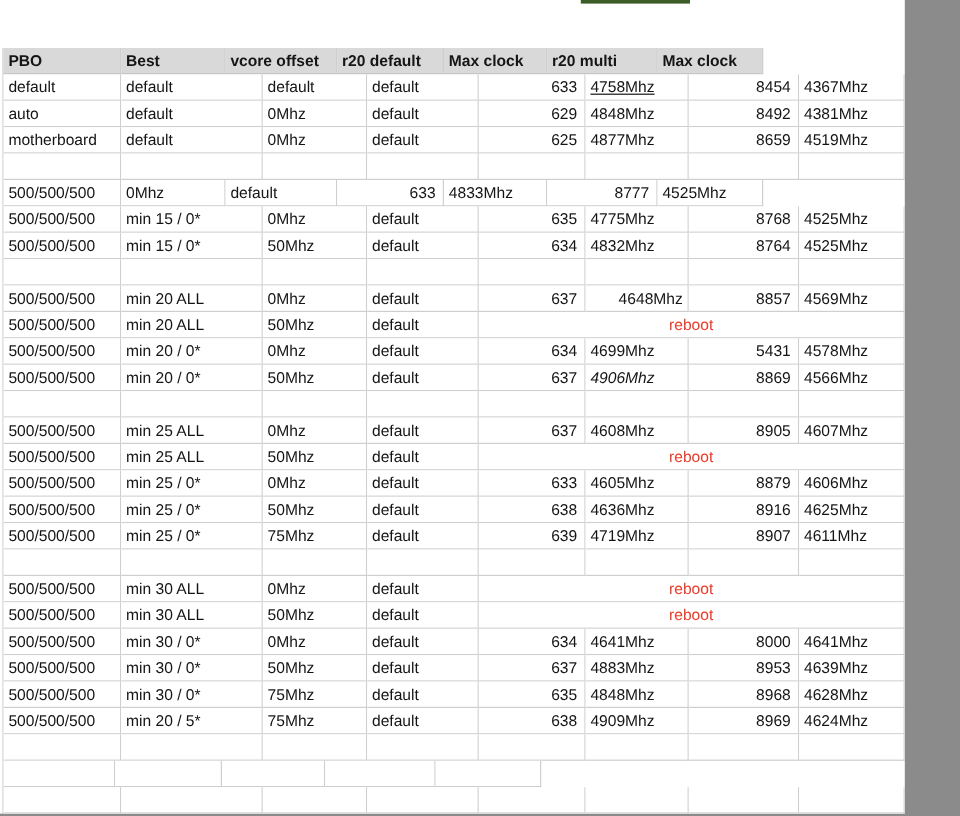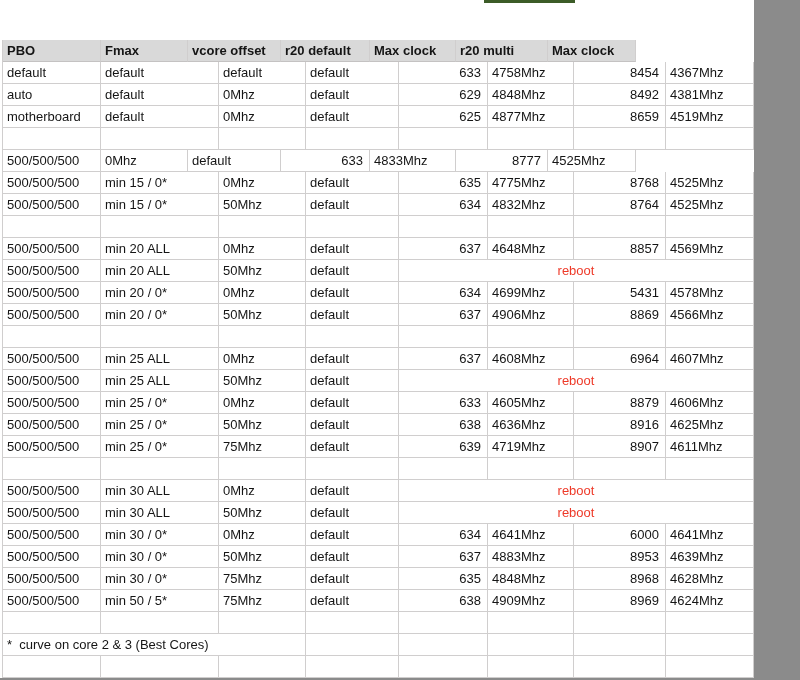--- a/index.html
+++ b/index.html
@@ -60,34 +60,34 @@
   }
 </style>
 </head>
 <body>
 
 <div class="sheet">
   <div class="sheet-tab"></div>
   <div class="grid">
       <div class="row header">
         <div class="cell" style="width: 98px;">PBO</div>
-        <div class="cell" style="width: 87px;">Fmax</div>
+        <div class="cell" style="width: 87px;">Best</div>
         <div class="cell" style="width: 93px;">vcore offset</div>
         <div class="cell" style="width: 89px;">r20 default</div>
         <div class="cell" style="width: 86px;">Max clock</div>
         <div class="cell" style="width: 92px;">r20 multi</div>
         <div class="cell" style="width: 88px;">Max clock</div>
       </div>
       <div class="row">
         <div class="cell" style="width: 98px;">default</div>
         <div class="cell" style="width: 118px;">default</div>
         <div class="cell" style="width: 87px;">default</div>
         <div class="cell" style="width: 93px;">default</div>
         <div class="cell num" style="width: 89px;">633</div>
-        <div class="cell" style="width: 86px;">4758Mhz</div>
+        <div class="cell" style="width: 86px; text-decoration: underline;">4758Mhz</div>
         <div class="cell num" style="width: 92px;">8454</div>
         <div class="cell" style="width: 88px;">4367Mhz</div>
       </div>
       <div class="row">
         <div class="cell" style="width: 98px;">auto</div>
         <div class="cell" style="width: 118px;">default</div>
         <div class="cell" style="width: 87px;">0Mhz</div>
         <div class="cell" style="width: 93px;">default</div>
         <div class="cell num" style="width: 89px;">629</div>
         <div class="cell" style="width: 86px;">4848Mhz</div>
@@ -152,21 +152,21 @@
         <div class="cell" style="width: 86px;"></div>
         <div class="cell" style="width: 92px;"></div>
         <div class="cell" style="width: 88px;"></div>
       </div>
       <div class="row">
         <div class="cell" style="width: 98px;">500/500/500</div>
         <div class="cell" style="width: 118px;">min 20 ALL</div>
         <div class="cell" style="width: 87px;">0Mhz</div>
         <div class="cell" style="width: 93px;">default</div>
         <div class="cell num" style="width: 89px;">637</div>
-        <div class="cell" style="width: 86px;">4648Mhz</div>
+        <div class="cell" style="width: 86px; text-align: right;">4648Mhz</div>
         <div class="cell num" style="width: 92px;">8857</div>
         <div class="cell" style="width: 88px;">4569Mhz</div>
       </div>
       <div class="row">
         <div class="cell" style="width: 98px;">500/500/500</div>
         <div class="cell" style="width: 118px;">min 20 ALL</div>
         <div class="cell" style="width: 87px;">50Mhz</div>
         <div class="cell" style="width: 93px;">default</div>
         <div class="cell reboot-merged" style="width: 355px;">reboot</div>
       </div>
@@ -179,42 +179,42 @@
         <div class="cell" style="width: 86px;">4699Mhz</div>
         <div class="cell num" style="width: 92px;">5431</div>
         <div class="cell" style="width: 88px;">4578Mhz</div>
       </div>
       <div class="row">
         <div class="cell" style="width: 98px;">500/500/500</div>
         <div class="cell" style="width: 118px;">min 20 / 0*</div>
         <div class="cell" style="width: 87px;">50Mhz</div>
         <div class="cell" style="width: 93px;">default</div>
         <div class="cell num" style="width: 89px;">637</div>
-        <div class="cell" style="width: 86px;">4906Mhz</div>
+        <div class="cell" style="width: 86px; font-style: italic;">4906Mhz</div>
         <div class="cell num" style="width: 92px;">8869</div>
         <div class="cell" style="width: 88px;">4566Mhz</div>
       </div>
       <div class="row">
         <div class="cell" style="width: 98px;"></div>
         <div class="cell" style="width: 118px;"></div>
         <div class="cell" style="width: 87px;"></div>
         <div class="cell" style="width: 93px;"></div>
         <div class="cell" style="width: 89px;"></div>
         <div class="cell" style="width: 86px;"></div>
         <div class="cell" style="width: 92px;"></div>
         <div class="cell" style="width: 88px;"></div>
       </div>
       <div class="row">
         <div class="cell" style="width: 98px;">500/500/500</div>
         <div class="cell" style="width: 118px;">min 25 ALL</div>
         <div class="cell" style="width: 87px;">0Mhz</div>
         <div class="cell" style="width: 93px;">default</div>
         <div class="cell num" style="width: 89px;">637</div>
         <div class="cell" style="width: 86px;">4608Mhz</div>
-        <div class="cell num" style="width: 92px;">6964</div>
+        <div class="cell num" style="width: 92px;">8905</div>
         <div class="cell" style="width: 88px;">4607Mhz</div>
       </div>
       <div class="row">
         <div class="cell" style="width: 98px;">500/500/500</div>
         <div class="cell" style="width: 118px;">min 25 ALL</div>
         <div class="cell" style="width: 87px;">50Mhz</div>
         <div class="cell" style="width: 93px;">default</div>
         <div class="cell reboot-merged" style="width: 355px;">reboot</div>
       </div>
       <div class="row">
@@ -271,21 +271,21 @@
         <div class="cell" style="width: 93px;">default</div>
         <div class="cell reboot-merged" style="width: 355px;">reboot</div>
       </div>
       <div class="row">
         <div class="cell" style="width: 98px;">500/500/500</div>
         <div class="cell" style="width: 118px;">min 30 / 0*</div>
         <div class="cell" style="width: 87px;">0Mhz</div>
         <div class="cell" style="width: 93px;">default</div>
         <div class="cell num" style="width: 89px;">634</div>
         <div class="cell" style="width: 86px;">4641Mhz</div>
-        <div class="cell num" style="width: 92px;">6000</div>
+        <div class="cell num" style="width: 92px;">8000</div>
         <div class="cell" style="width: 88px;">4641Mhz</div>
       </div>
       <div class="row">
         <div class="cell" style="width: 98px;">500/500/500</div>
         <div class="cell" style="width: 118px;">min 30 / 0*</div>
         <div class="cell" style="width: 87px;">50Mhz</div>
         <div class="cell" style="width: 93px;">default</div>
         <div class="cell num" style="width: 89px;">637</div>
         <div class="cell" style="width: 86px;">4883Mhz</div>
         <div class="cell num" style="width: 92px;">8953</div>
@@ -296,40 +296,39 @@
         <div class="cell" style="width: 118px;">min 30 / 0*</div>
         <div class="cell" style="width: 87px;">75Mhz</div>
         <div class="cell" style="width: 93px;">default</div>
         <div class="cell num" style="width: 89px;">635</div>
         <div class="cell" style="width: 86px;">4848Mhz</div>
         <div class="cell num" style="width: 92px;">8968</div>
         <div class="cell" style="width: 88px;">4628Mhz</div>
       </div>
       <div class="row">
         <div class="cell" style="width: 98px;">500/500/500</div>
-        <div class="cell" style="width: 118px;">min 50 / 5*</div>
+        <div class="cell" style="width: 118px;">min 20 / 5*</div>
         <div class="cell" style="width: 87px;">75Mhz</div>
         <div class="cell" style="width: 93px;">default</div>
         <div class="cell num" style="width: 89px;">638</div>
         <div class="cell" style="width: 86px;">4909Mhz</div>
         <div class="cell num" style="width: 92px;">8969</div>
         <div class="cell" style="width: 88px;">4624Mhz</div>
       </div>
       <div class="row">
         <div class="cell" style="width: 98px;"></div>
         <div class="cell" style="width: 118px;"></div>
         <div class="cell" style="width: 87px;"></div>
         <div class="cell" style="width: 93px;"></div>
         <div class="cell" style="width: 89px;"></div>
         <div class="cell" style="width: 86px;"></div>
         <div class="cell" style="width: 92px;"></div>
         <div class="cell" style="width: 88px;"></div>
       </div>
       <div class="row">
-        <div class="cell" style="width: 303px;">*  curve on core 2 &amp; 3 (Best Cores)</div>
         <div class="cell" style="width: 93px;"></div>
         <div class="cell" style="width: 89px;"></div>
         <div class="cell" style="width: 86px;"></div>
         <div class="cell" style="width: 92px;"></div>
         <div class="cell" style="width: 88px;"></div>
       </div>
       <div class="row">
         <div class="cell" style="width: 98px;"></div>
         <div class="cell" style="width: 118px;"></div>
         <div class="cell" style="width: 87px;"></div>

